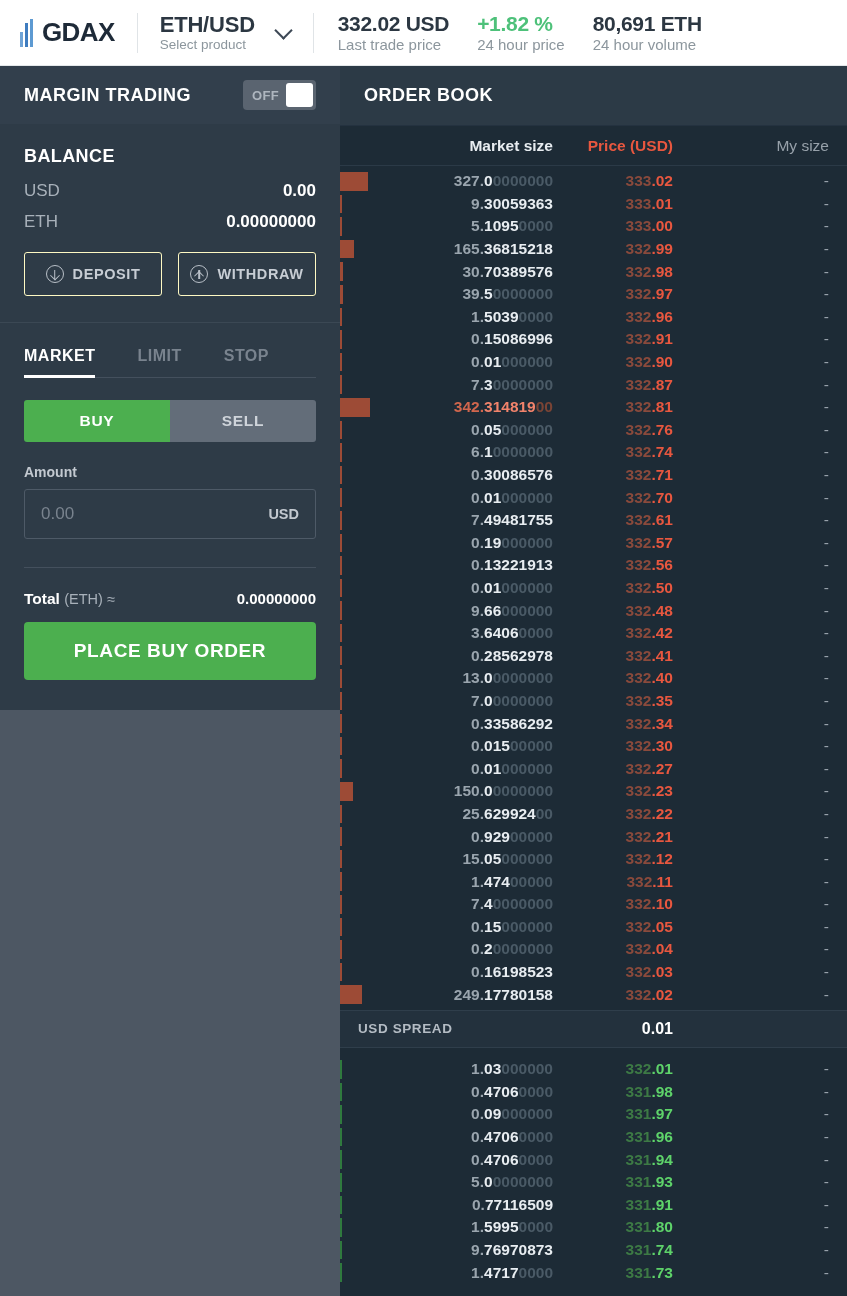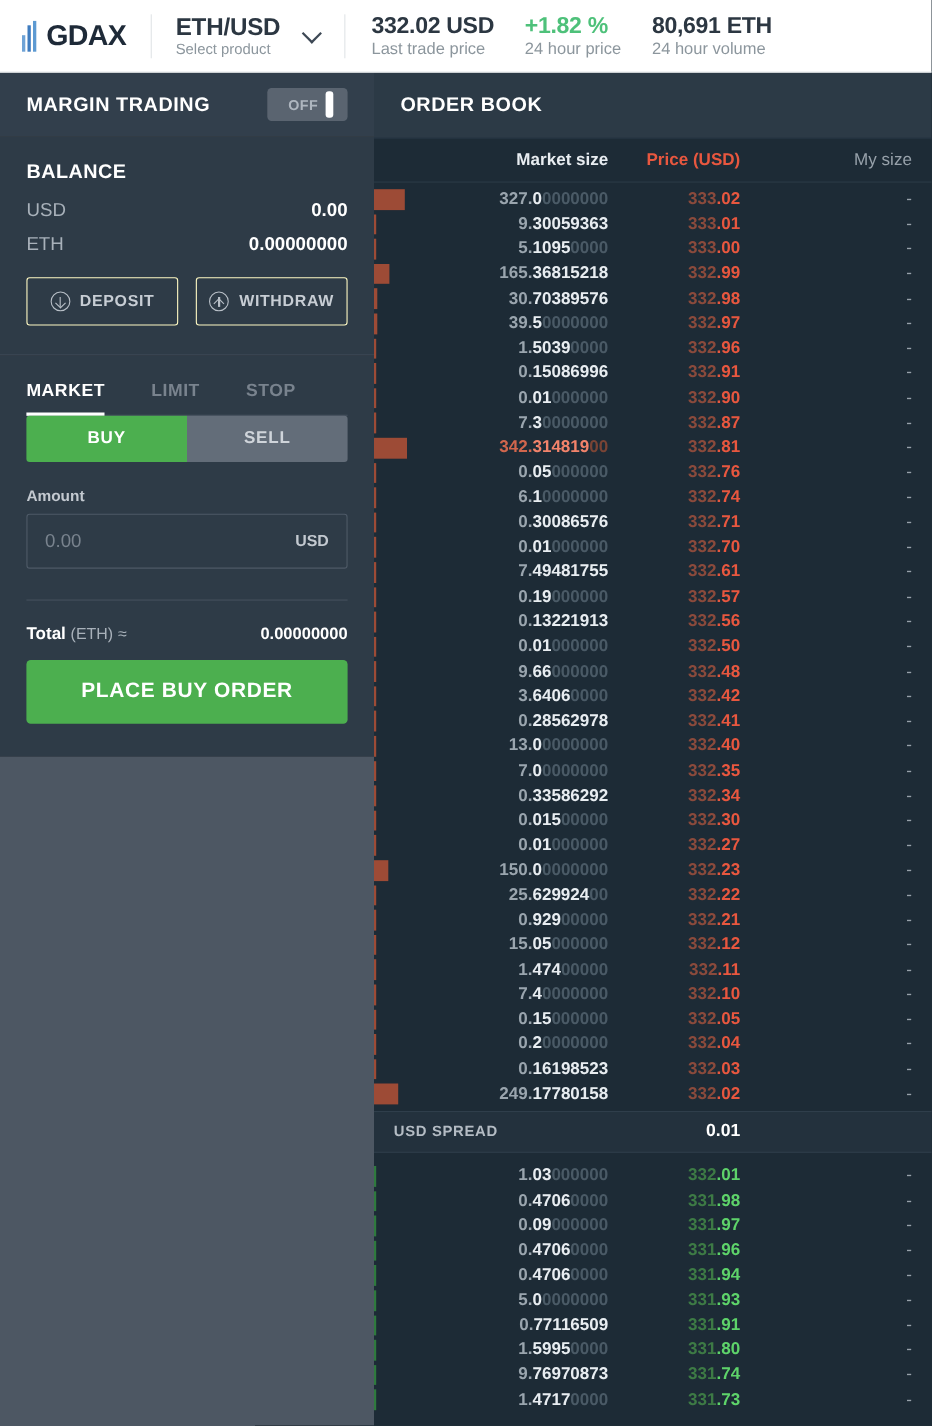--- a/index.html
+++ b/index.html
@@ -56,21 +56,21 @@
   .left { width:340px; background:#404040; display:flex; flex-direction:column;border-radius:16px; }
 
   .margin-row {
     height:58px; background:#323f4c;
     display:flex; align-items:center; justify-content:space-between;
     padding:0 24px;
   }
   .margin-ttl { font-size:18px; font-weight:bold; color:#fff; letter-spacing:0.5px; }
   .toggle {
     width:73px; height:30px; border-radius:4px; background:#5a6470;
-    display:flex; align-items:center; cursor:pointer; padding:13px;
+    display:flex; align-items:center; cursor:pointer; padding:3px;
   }
   .toggle-lbl { font-size:13px; font-weight:bold; color:#aeb6bf; padding:0 7px 0 6px; letter-spacing:0.4px;}
   .toggle-knob { width:29px; height:24px; background:#fff; border-radius:3px; }
 
   .balance {
     background:#2e3b47; padding:22px 24px 26px 24px;
     border-bottom:1px solid #3b4854;
   }
   .bal-ttl { font-size:18px; font-weight:bold; color:#fff; letter-spacing:0.4px; margin-bottom:14px; }
   .bal-row { display:flex; justify-content:space-between; align-items:baseline; margin-bottom:11px; }
@@ -101,21 +101,21 @@
 
   .form { background:#2e3b47; padding:18px 24px 30px 24px; }
   .tabs { display:flex; border-bottom:1px solid #44505d; }
   .tab {
     font-size:16px; font-weight:bold; color:#79838e; letter-spacing:0.5px;
     padding:6px 0 10px 0; margin-right:42px; cursor:pointer;
     border-bottom:3px solid transparent; margin-bottom:-1.5px;
   }
   .tab.active { color:#fff; border-bottom-color:#fff; }
 
-  .bs { display:flex; }
+  .bs { display:flex; margin-top:22px; }
   .bs-btn {
     flex:1; height:42px; display:flex; align-items:center; justify-content:center;
     font-size:15.5px; font-weight:bold; letter-spacing:0.7px; cursor:pointer;
   }
   .bs-buy { background:#4caf4f; color:#fff; border-radius:3px 0 0 3px; }
   .bs-sell { background:#636d79; color:#cfd4da; border-radius:0 3px 3px 0; }
 
   .fld-lbl { font-size:14px; font-weight:bold; color:#c3c9d0; margin:22px 0 9px 0; }
   .inp {
     height:50px; border:1px solid #4e5a67; border-radius:3px;

